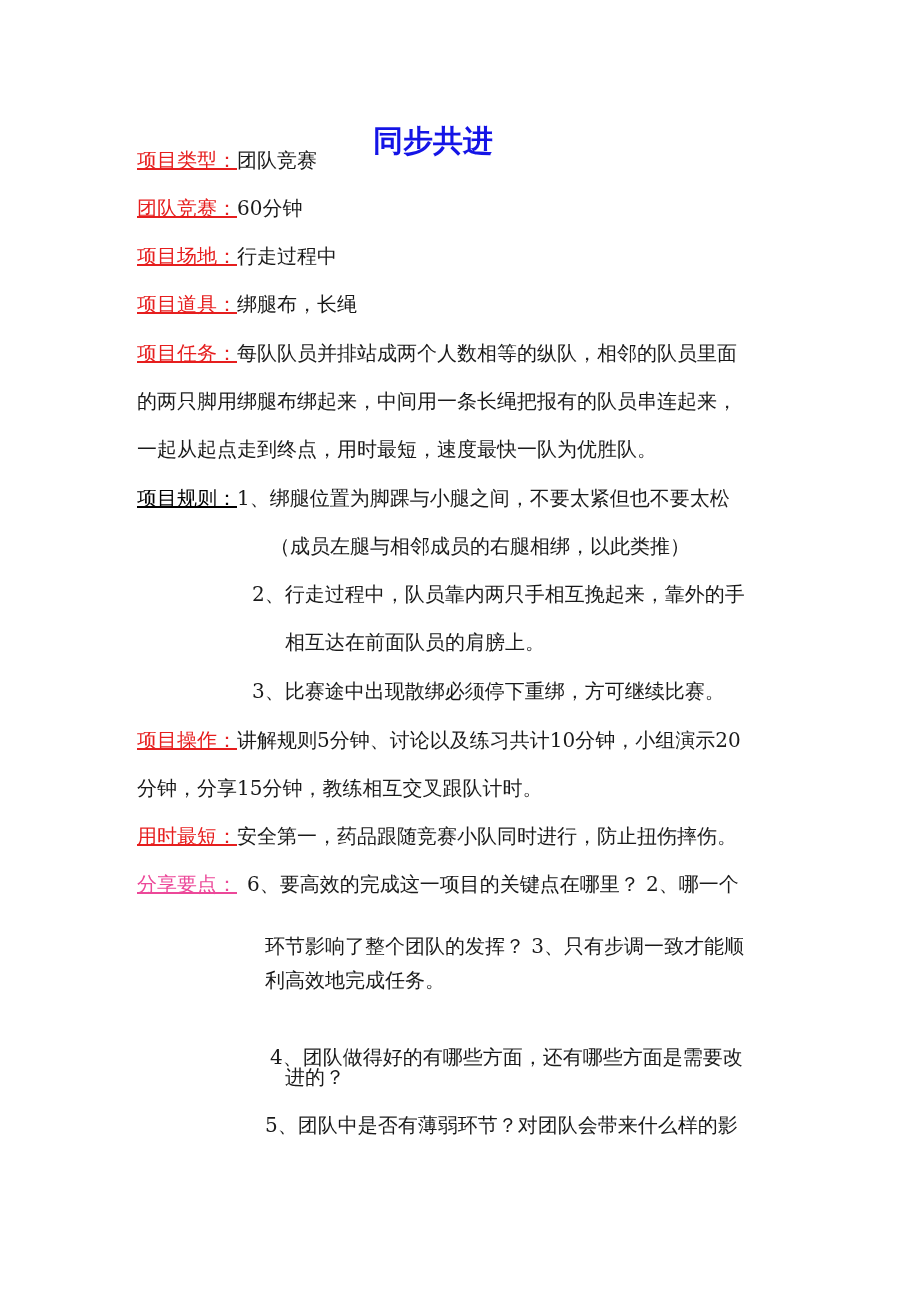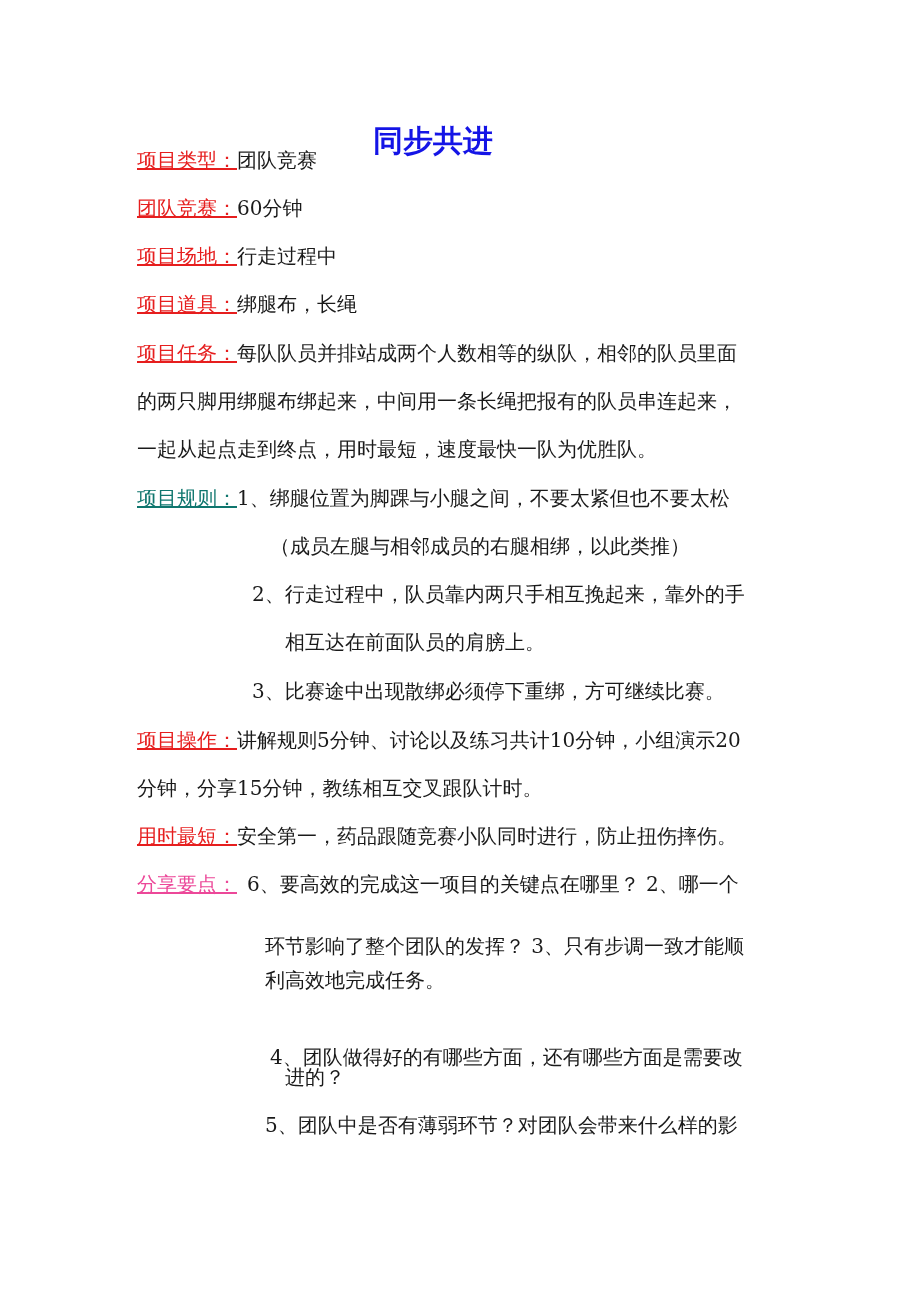--- a/index.html
+++ b/index.html
@@ -32,21 +32,21 @@
     <span class="label" style="color:#e61e1e">项目道具：</span><span>绑腿布，长绳</span>
   </div>
 
   <div class="line" style="left:137px;top:341px">
     <span class="label" style="color:#e61e1e">项目任务：</span><span>每队队员并排站成两个人数相等的纵队，相邻的队员里面</span>
   </div>
   <div class="line" style="left:137px;top:389px">的两只脚用绑腿布绑起来，中间用一条长绳把报有的队员串连起来，</div>
   <div class="line" style="left:137px;top:437px">一起从起点走到终点，用时最短，速度最快一队为优胜队。</div>
 
   <div class="line" style="left:137px;top:486px">
-    <span class="label" style="color:#0f766e">项目规则：</span><span>1、绑腿位置为脚踝与小腿之间，不要太紧但也不要太松</span>
+    <span class="label" style="color:#000000">项目规则：</span><span>1、绑腿位置为脚踝与小腿之间，不要太紧但也不要太松</span>
   </div>
   <div class="line" style="left:270px;top:534px">（成员左腿与相邻成员的右腿相绑，以此类推）</div>
   <div class="line" style="left:252px;top:582px">2、行走过程中，队员靠内两只手相互挽起来，靠外的手</div>
   <div class="line" style="left:285px;top:630px">相互达在前面队员的肩膀上。</div>
   <div class="line" style="left:252px;top:679px">3、比赛途中出现散绑必须停下重绑，方可继续比赛。</div>
 
   <div class="line" style="left:137px;top:728px">
     <span class="label" style="color:#e61e1e">项目操作：</span><span>讲解规则5分钟、讨论以及练习共计10分钟，小组演示20</span>
   </div>
   <div class="line" style="left:137px;top:776px">分钟，分享15分钟，教练相互交叉跟队计时。</div>

